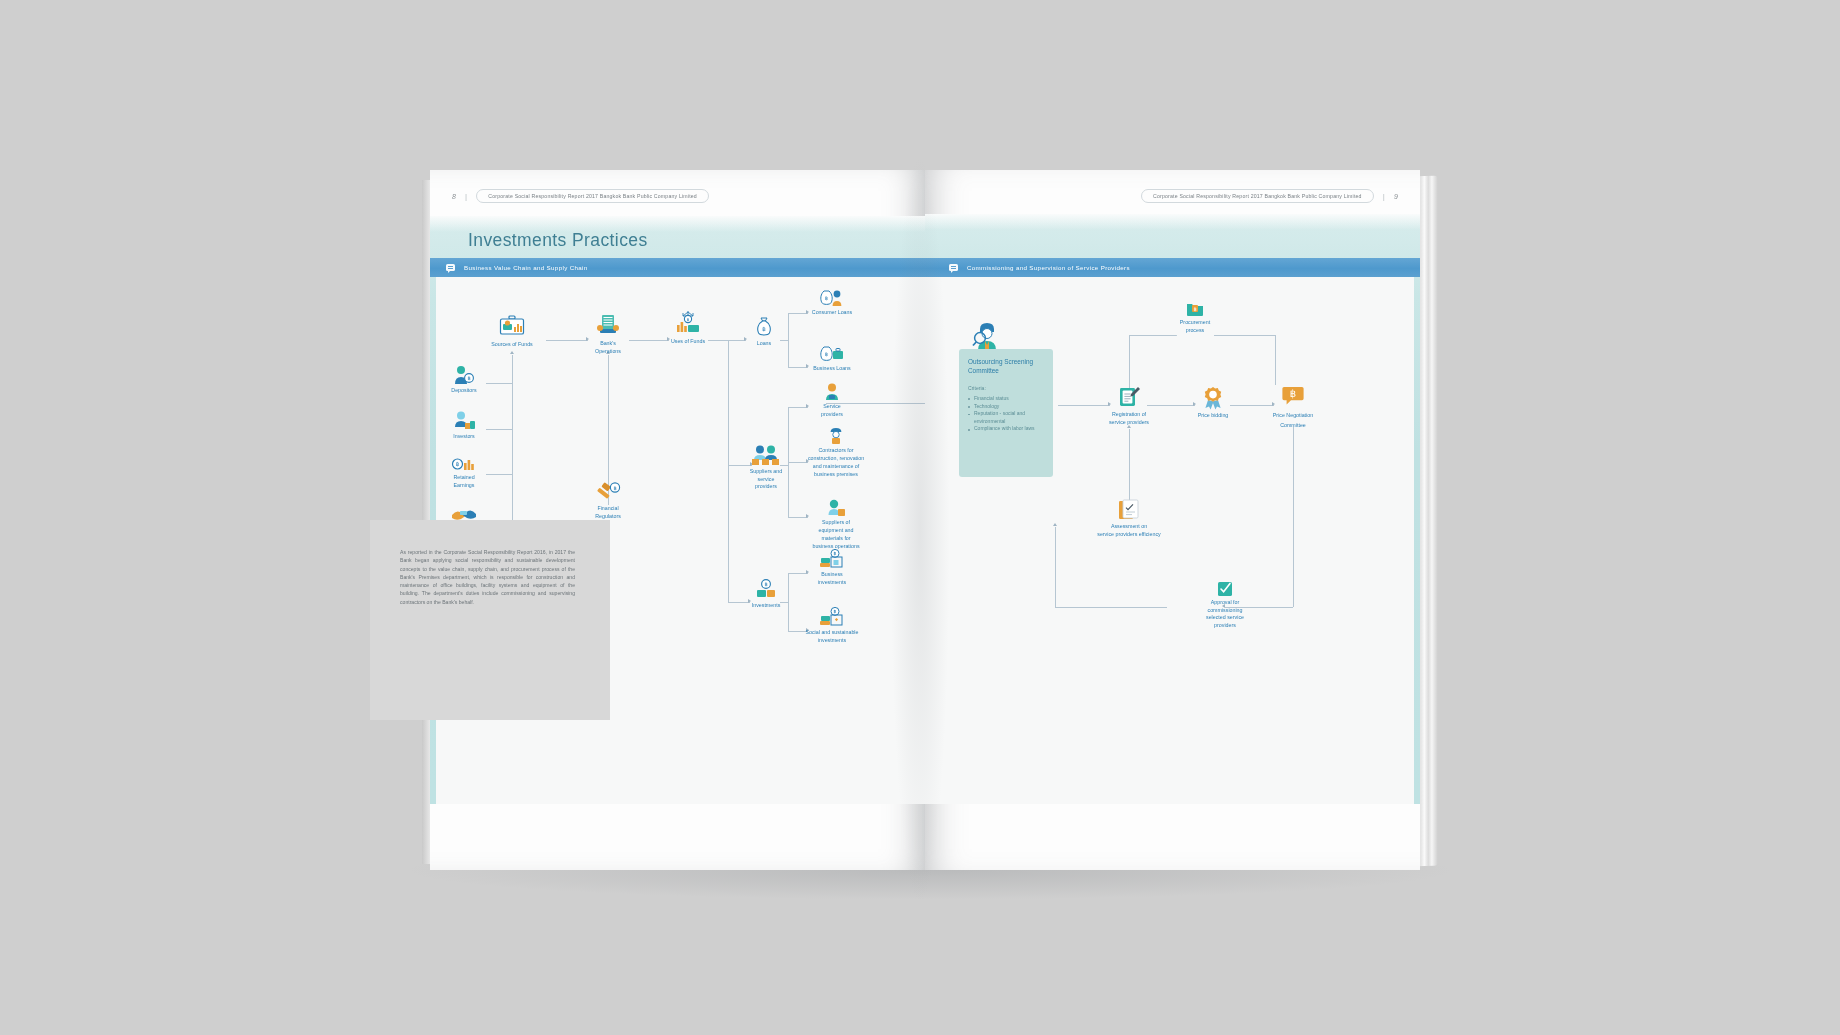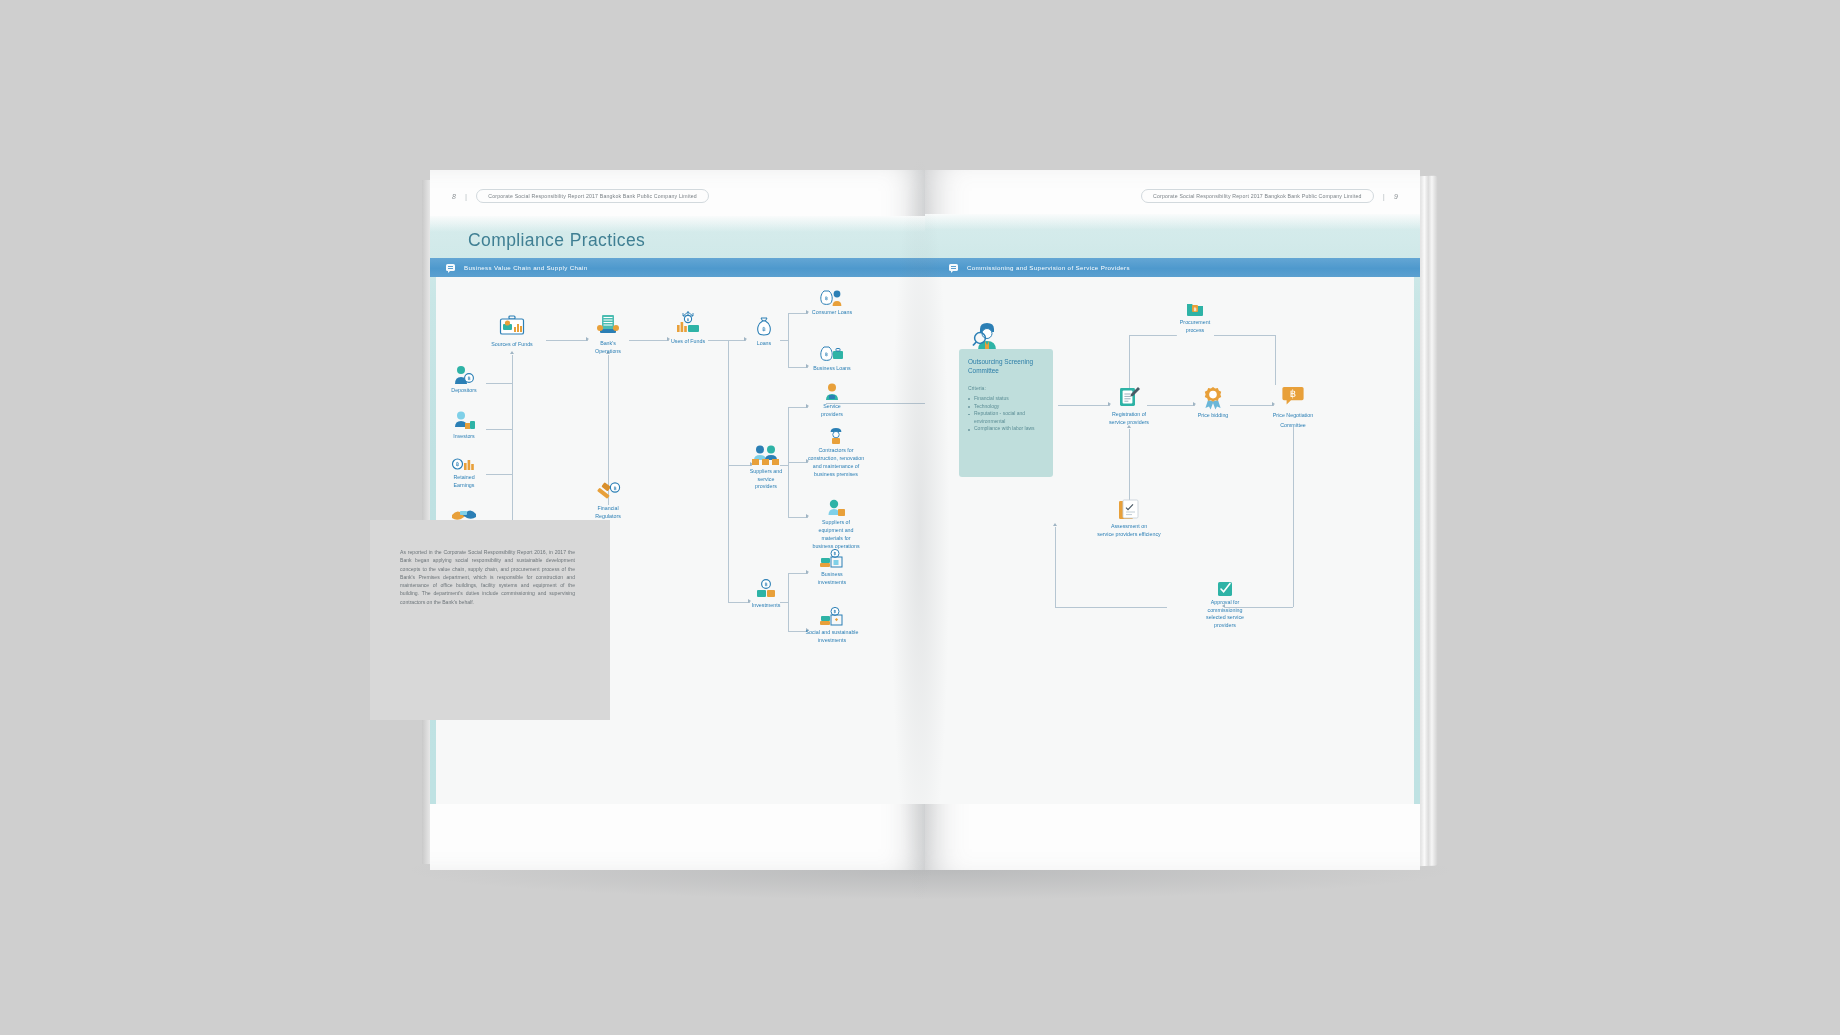--- a/index.html
+++ b/index.html
@@ -110,21 +110,21 @@
       <div class="runhead" id="rhL">
         <span class="pg">8</span>
         <span class="bar">|</span>
         <span class="pill">Corporate Social Responsibility Report 2017  Bangkok Bank Public Company Limited</span>
       </div>
 
       <div class="tint">
         <div class="tintTopFade"></div>
       </div>
 
-      <div id="pageTitle">Compliance Practices</div>
+      <div id="pageTitle">Investments Practices</div>
 
       <div class="secbar">
         <span class="chat-ico">
             <i></i>
           </span>
         <span class="label">Business Value Chain and Supply Chain</span>
       </div>
 
       <div class="canvas">
 

